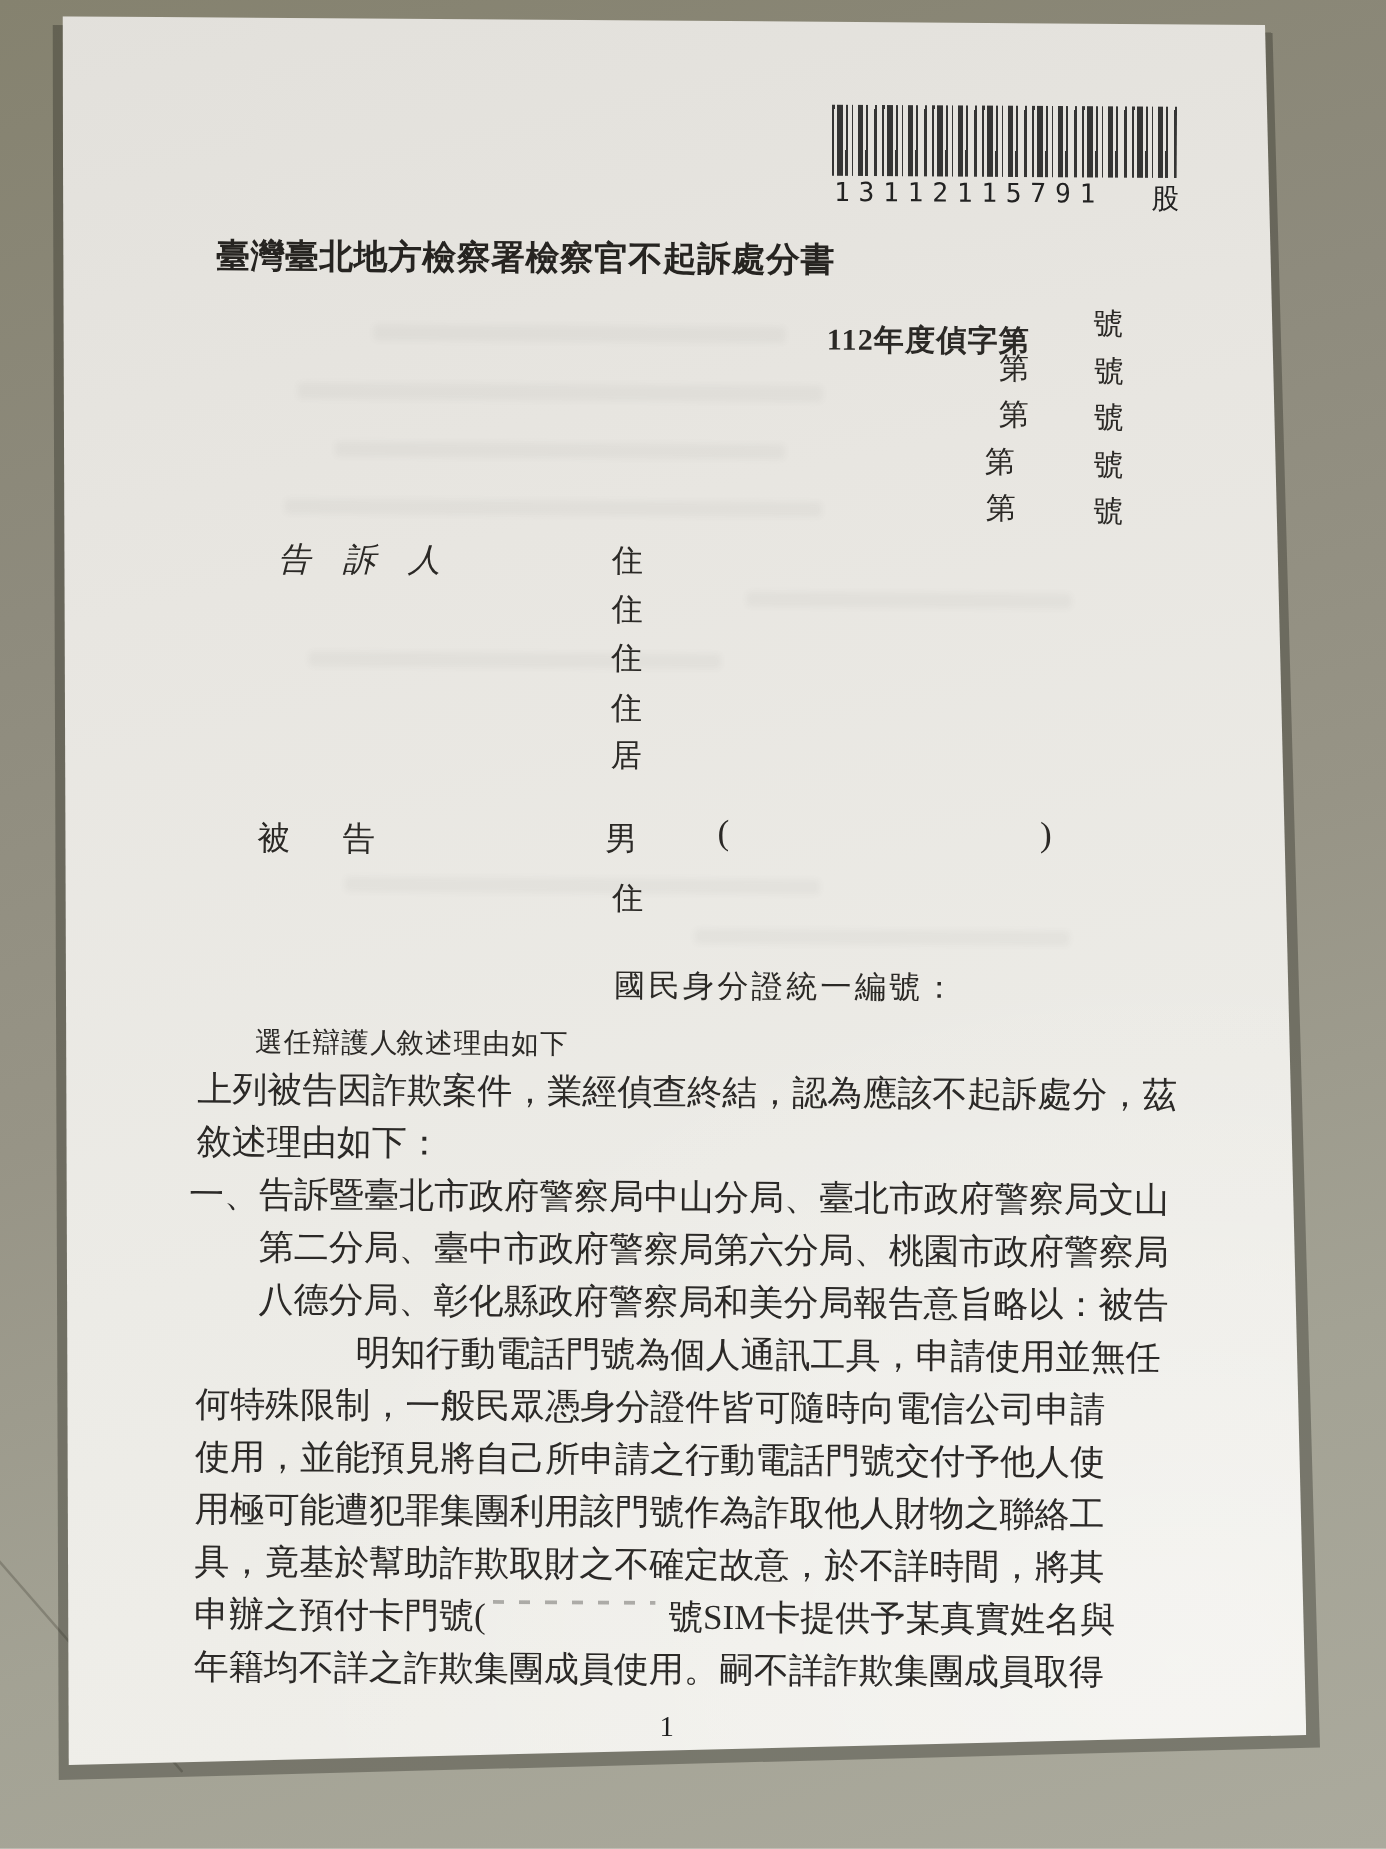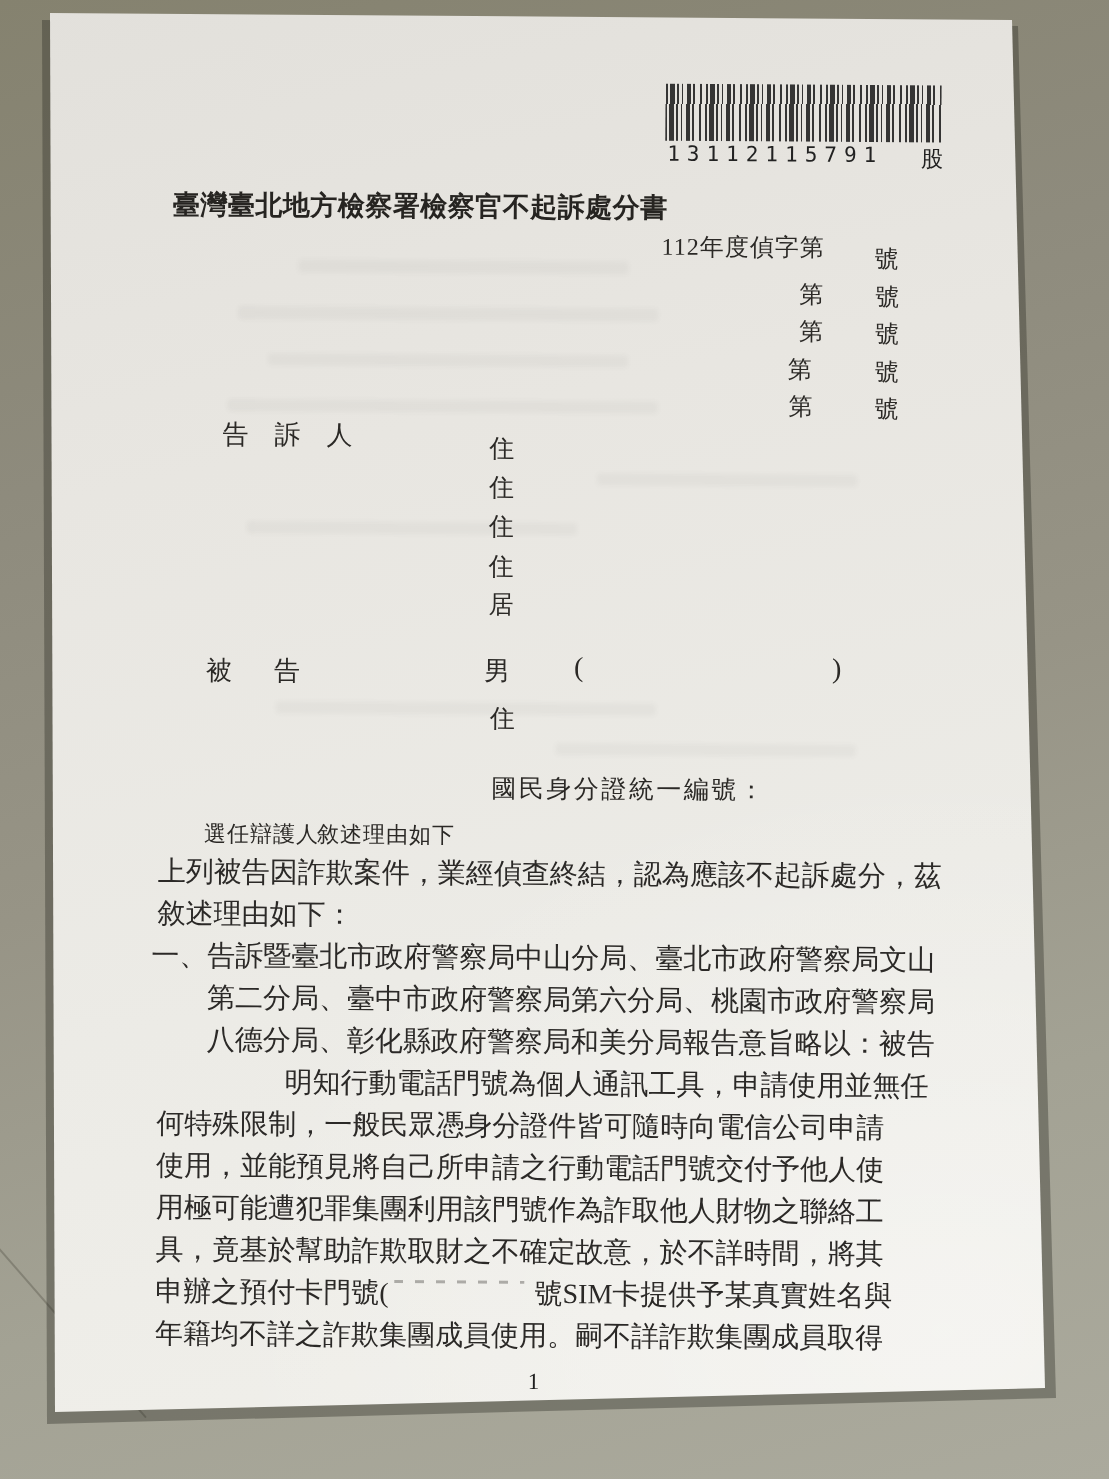--- a/index.html
+++ b/index.html
@@ -86,36 +86,36 @@
     <div class="ghost" style="left:600px;top:470px;width:260px;height:12px;"></div>
     <div class="ghost" style="left:280px;top:700px;width:380px;height:12px;"></div>
     <div class="ghost" style="left:560px;top:740px;width:300px;height:12px;"></div>
 
     <div class="barcode-bars"></div>
     <div class="abs barcode-digits">13112115791</div>
     <div class="abs barcode-unit">股</div>
 
     <div class="abs doc-title">臺灣臺北地方檢察署檢察官不起訴處分書</div>
 
-    <span class="abs case" style="left:663px;top:227px;">112年度偵字第</span>
+    <span class="abs case" style="left:663px;top:252px;font-weight:bold;">112年度偵字第</span>
     <span class="abs case" style="left:876px;top:238px;">號</span>
 
     <span class="abs case" style="left:801px;top:274px;">第</span>
     <span class="abs case" style="left:877px;top:276px;">號</span>
 
     <span class="abs case" style="left:801px;top:311px;">第</span>
     <span class="abs case" style="left:877px;top:313px;">號</span>
 
     <span class="abs case" style="left:790px;top:349px;">第</span>
     <span class="abs case" style="left:877px;top:351px;">號</span>
 
     <span class="abs case" style="left:791px;top:386px;">第</span>
     <span class="abs case" style="left:877px;top:388px;">號</span>
 
-    <span class="abs party-label" style="left:225px;top:416px;letter-spacing:26px;">告訴人</span>
+    <span class="abs party-label" style="left:225px;top:429px;letter-spacing:26px;font-style:italic;">告訴人</span>
     <span class="abs residence" style="left:492px;top:429px;">住</span>
     <span class="abs residence" style="left:492px;top:468px;">住</span>
     <span class="abs residence" style="left:492px;top:507px;">住</span>
     <span class="abs residence" style="left:492px;top:547px;">住</span>
     <span class="abs residence" style="left:492px;top:585px;">居</span>
 
     <span class="abs party-label" style="left:210px;top:652px;letter-spacing:42px;">被告</span>
     <span class="abs party-label" style="left:488px;top:651px;">男</span>
     <span class="abs party-label" style="left:578px;top:648px;font-size:28px;">(</span>
     <span class="abs party-label" style="left:836px;top:648px;font-size:28px;">)</span>

